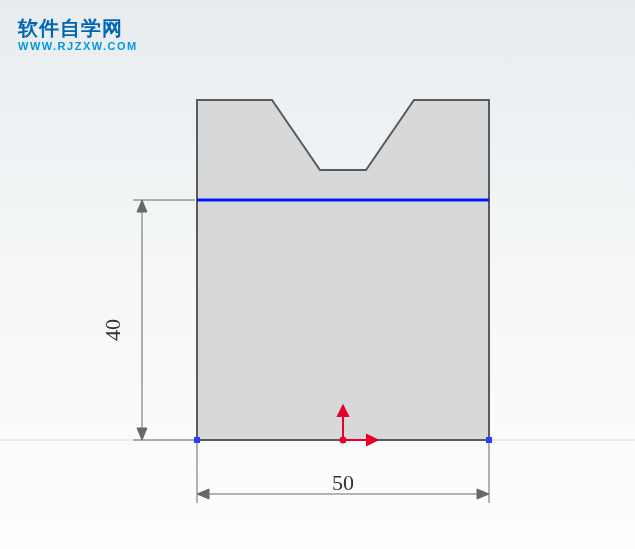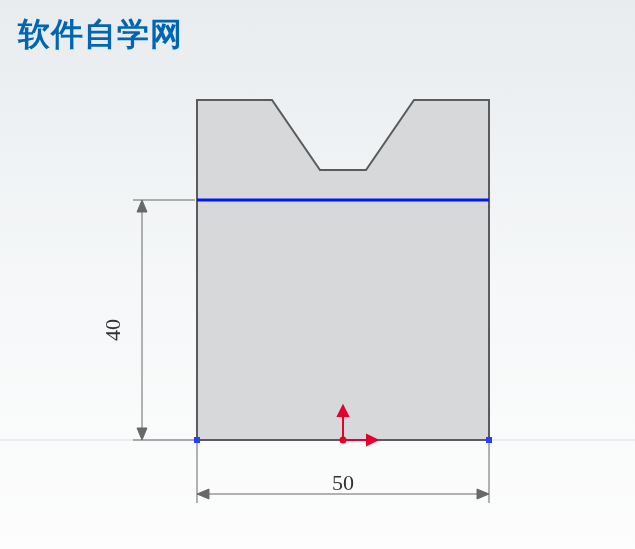--- a/index.html
+++ b/index.html
@@ -8,21 +8,21 @@
     background: linear-gradient(to bottom, #e8ecef 0%, #f5f7f8 50%, #fdfdfd 100%);
     position: relative;
     font-family: Arial, sans-serif;
   }
   .watermark {
     position: absolute;
     top: 18px;
     left: 18px;
   }
   .wm-title {
-    font-size: 32px;
+    font-size: 20px;
     font-weight: bold;
     color: #0066b3;
     letter-spacing: 1px;
     line-height: 1;
   }
   .wm-url {
     font-size: 11px;
     color: #0099dd;
     letter-spacing: 1.5px;
     font-weight: bold;
@@ -39,20 +39,21 @@
     font-family: "Times New Roman", serif;
     font-size: 22px;
     fill: #333333;
   }
 </style>
 </head>
 <body>
 
 <div class="watermark">
   <div class="wm-title">软件自学网</div>
+  <div class="wm-url">WWW.RJZXW.COM</div>
 </div>
 
 <svg class="canvas" viewBox="0 0 635 549">
 
   <path d="M 197 440
            L 197 200
            L 197 100
            L 272 100
            L 320 170
            L 366 170

